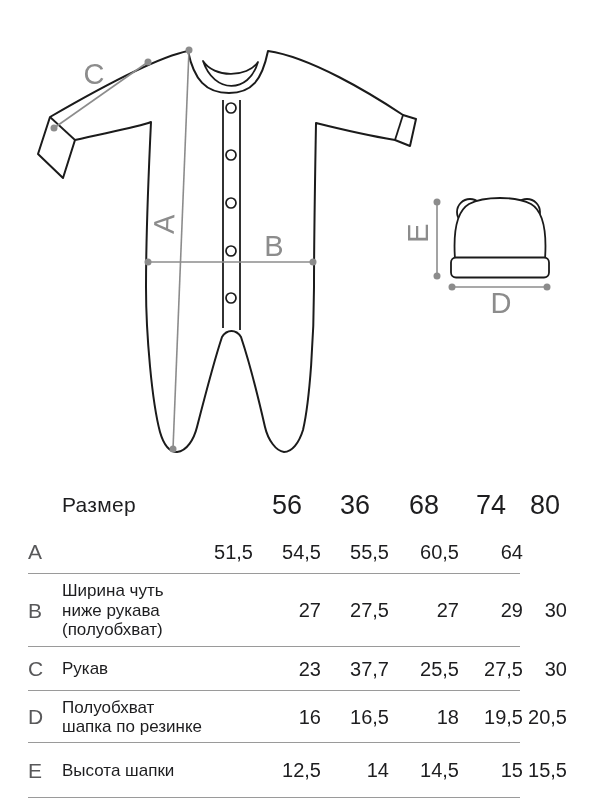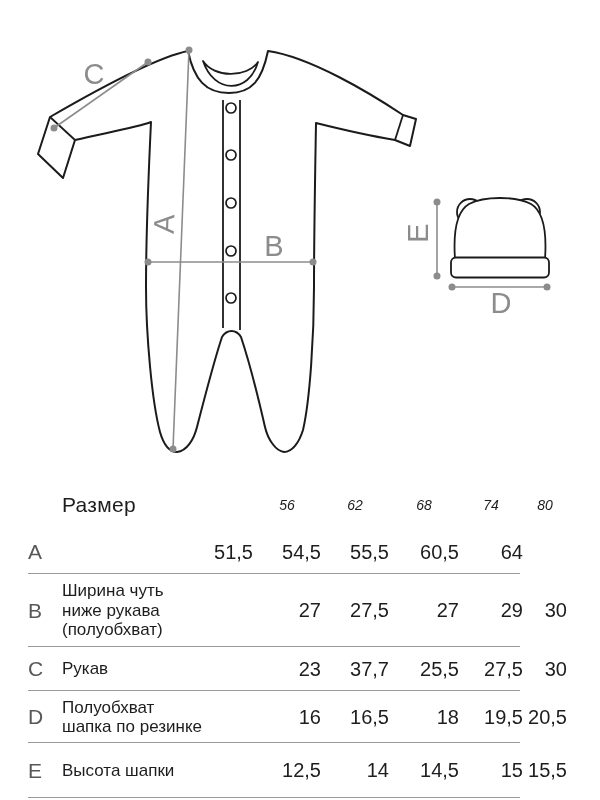--- a/index.html
+++ b/index.html
@@ -17,21 +17,21 @@
     align-items:center;
     box-sizing:border-box;
   }
   .row-wrap{position:relative;}
   .row-wrap.bordered::after{
     content:"";position:absolute;left:28px;right:28px;bottom:0;
     border-bottom:1px solid #9a9a9a;
   }
   .t-header{height:50px;}
   .t-title{font-size:21px;color:#1d1d1f;letter-spacing:.3px;}
-  .t-size{font-size:14px;text-align:center;color:#1d1d1f;font-style:italic;}
+  .t-size{font-size:27px;text-align:center;color:#1d1d1f;}
   .t-letter{font-size:21px;color:#58585a;}
   .t-label{font-size:17px;line-height:19.5px;white-space:pre-line;color:#1d1d1f;}
   .t-val{font-size:20px;text-align:right;color:#1d1d1f;}
   .h-a{height:44px;} .h-b{height:73px;} .h-c{height:44px;} .h-d{height:52px;} .h-e{height:55px;}
 </style>
 </head>
 <body>
 
 <div class="canvas">
 
@@ -103,21 +103,21 @@
     <text x="501" y="313" font-size="29" fill="#8c8c8c" text-anchor="middle">D</text>
   </svg>
 
   <div class="size-table">
 
     <div class="row-wrap">
       <div class="t-row t-header">
         <div></div>
         <div class="t-title">Размер</div>
         <div class="t-size">56</div>
-        <div class="t-size">62</div>
+        <div class="t-size">36</div>
         <div class="t-size">68</div>
         <div class="t-size">74</div>
         <div class="t-size">80</div>
       </div>
     </div>
 
     <div class="row-wrap bordered">
       <div class="t-row h-a">
         <div class="t-letter">A</div>
         <div class="t-val">51,5</div>

